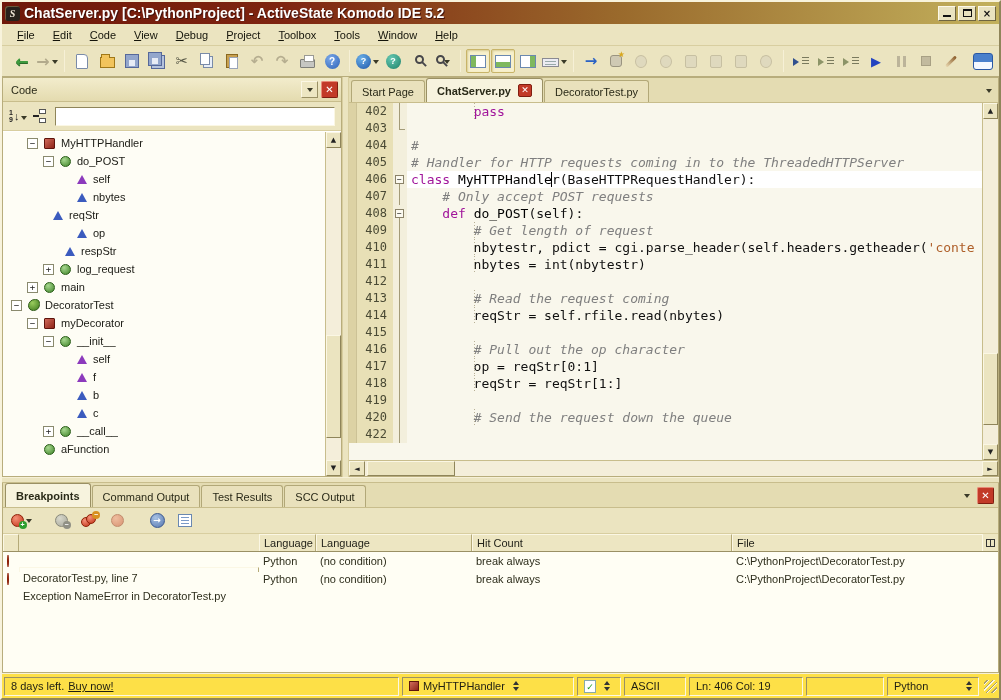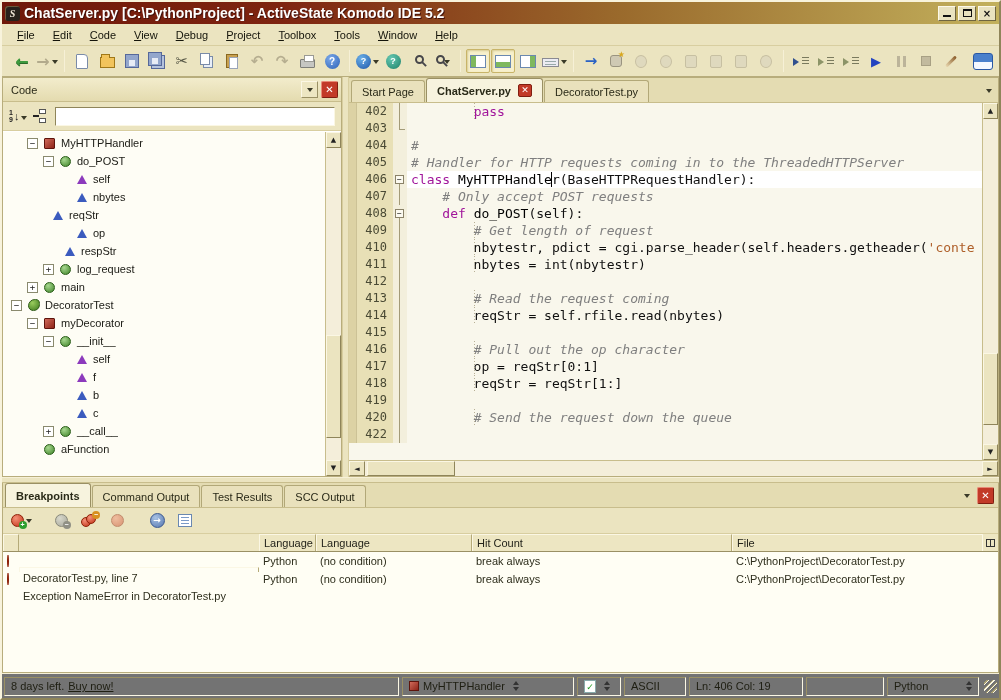--- a/index.html
+++ b/index.html
@@ -181,21 +181,21 @@
   .bt-head .hc { border-right:1px solid #B5AA78; border-top:1px solid #FBF7E4; border-left:1px solid #FBF7E4; padding:2px 4px; white-space:nowrap; overflow:hidden; }
   .colpick { width:16px; flex:0 0 16px; display:flex; align-items:center; justify-content:center; background:#EDE6C2; border-left:1px solid #FBF7E4; }
   .colpick .grid { width:9px; height:8px; border:1px solid #333; background:linear-gradient(90deg, transparent 3px, #333 3px 4px, transparent 4px); position:relative; }
   .btrow { height:18px; display:flex; align-items:center; color:#2E2E1C; }
   .btrow .rc { padding:0 4px; white-space:nowrap; overflow:hidden; }
   .bp-dot { width:11px; height:11px; border-radius:50%; background:radial-gradient(circle at 35% 30%, #F49078, #C23418); border:1px solid #8E2008; margin:0 auto; }
   .c-ic { width:16px; flex:0 0 16px; } .c-name { width:240px; flex:0 0 240px;margin-top:33px; } .c-lang { width:57px; flex:0 0 57px; }
   .c-cond { width:156px; flex:0 0 156px; } .c-hit { width:260px; flex:0 0 260px; } .c-file { flex:1; min-width:0; }
 
   
-  .statusbar { flex:0 0 25px; margin-top:auto; display:flex; align-items:center; background:#737373; border-top:1px solid #F6F0D6; padding:2px 2px; gap:3px; }
+  .statusbar { flex:0 0 25px; margin-top:auto; display:flex; align-items:center; background:#fde047; border-top:1px solid #F6F0D6; padding:2px 2px; gap:3px; }
   .sbox { height:19px; border:1px solid; border-color:#9A9064 #FBF7E4 #FBF7E4 #9A9064; display:flex; align-items:center; padding:0 6px; gap:4px; color:#1E1E12; }
   .sbox.grow { flex:1; }
   .buy-link { color:#1E1E12;text-align:right; }
   .spin { display:inline-flex; flex-direction:column; gap:2px; margin-left:4px; }
   .spin i { width:0; height:0; border:3px solid transparent; }
   .spin .u { border-bottom:4px solid #333; } .spin .d { border-top:4px solid #333; }
   .sq-class { width:10px; height:10px; background:linear-gradient(135deg,#D06A5A,#8E2418); border:1px solid #5E140C; }
   .chk-doc { width:12px; height:13px; background:#fff; border:1px solid #8AA; color:#1E9A1E; font:bold 9px/12px "DejaVu Sans", sans-serif; text-align:center; }
   .grip { width:13px; height:13px; margin-left:2px; background:repeating-linear-gradient(135deg, transparent 0 2px, #A89E6E 2px 3px, #FBF7E4 3px 4px); }
 </style>

